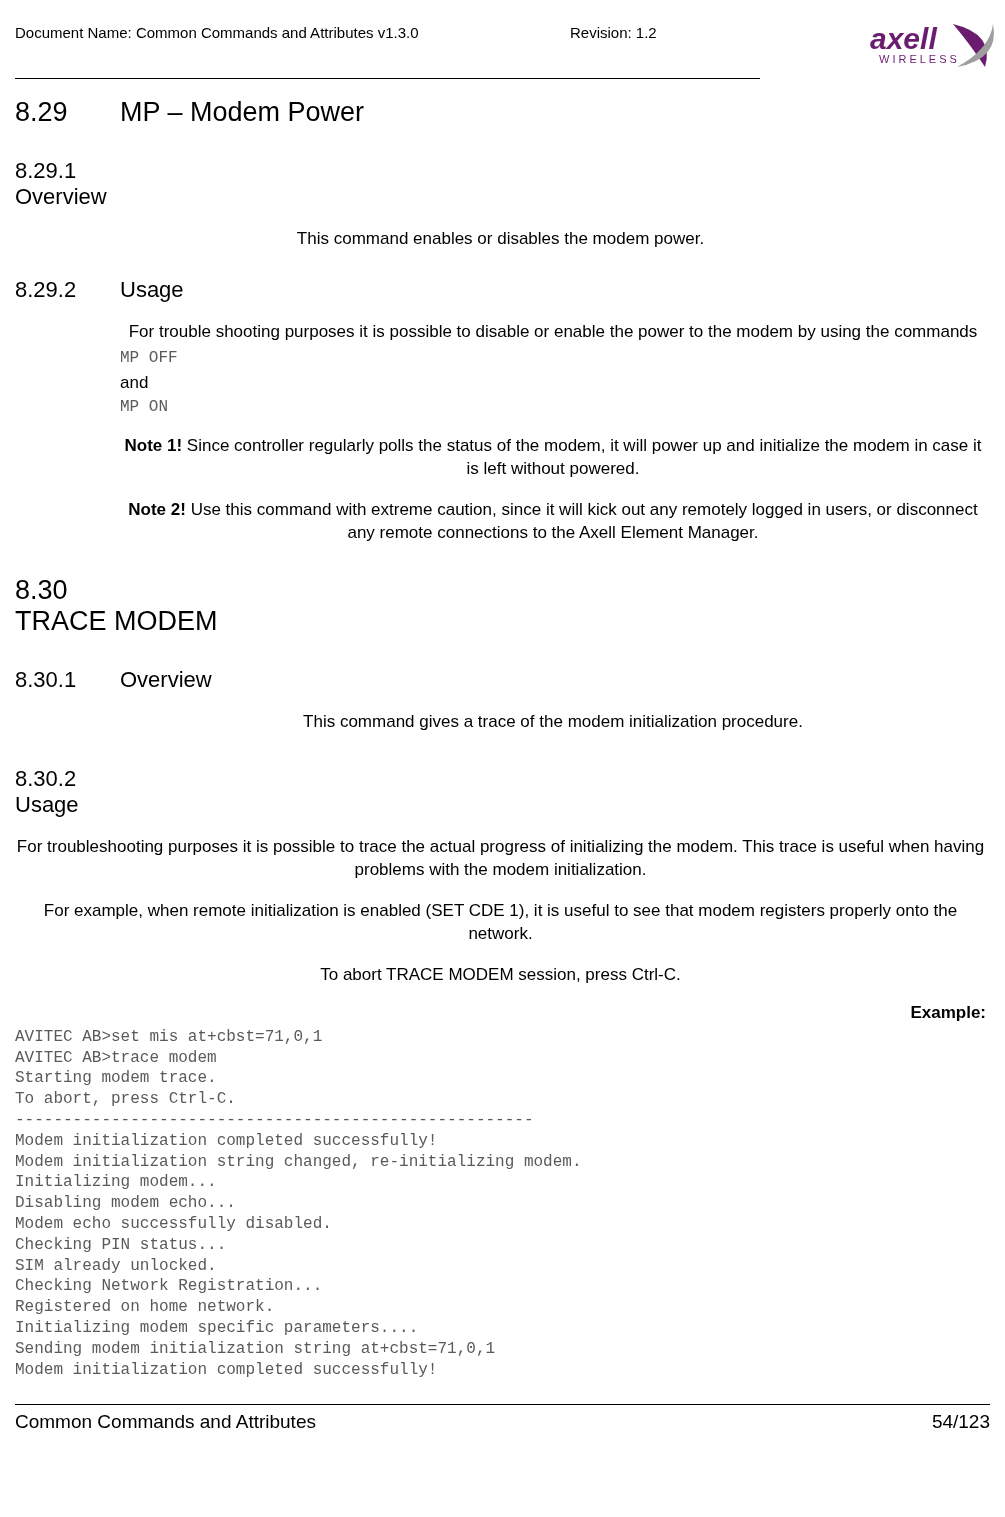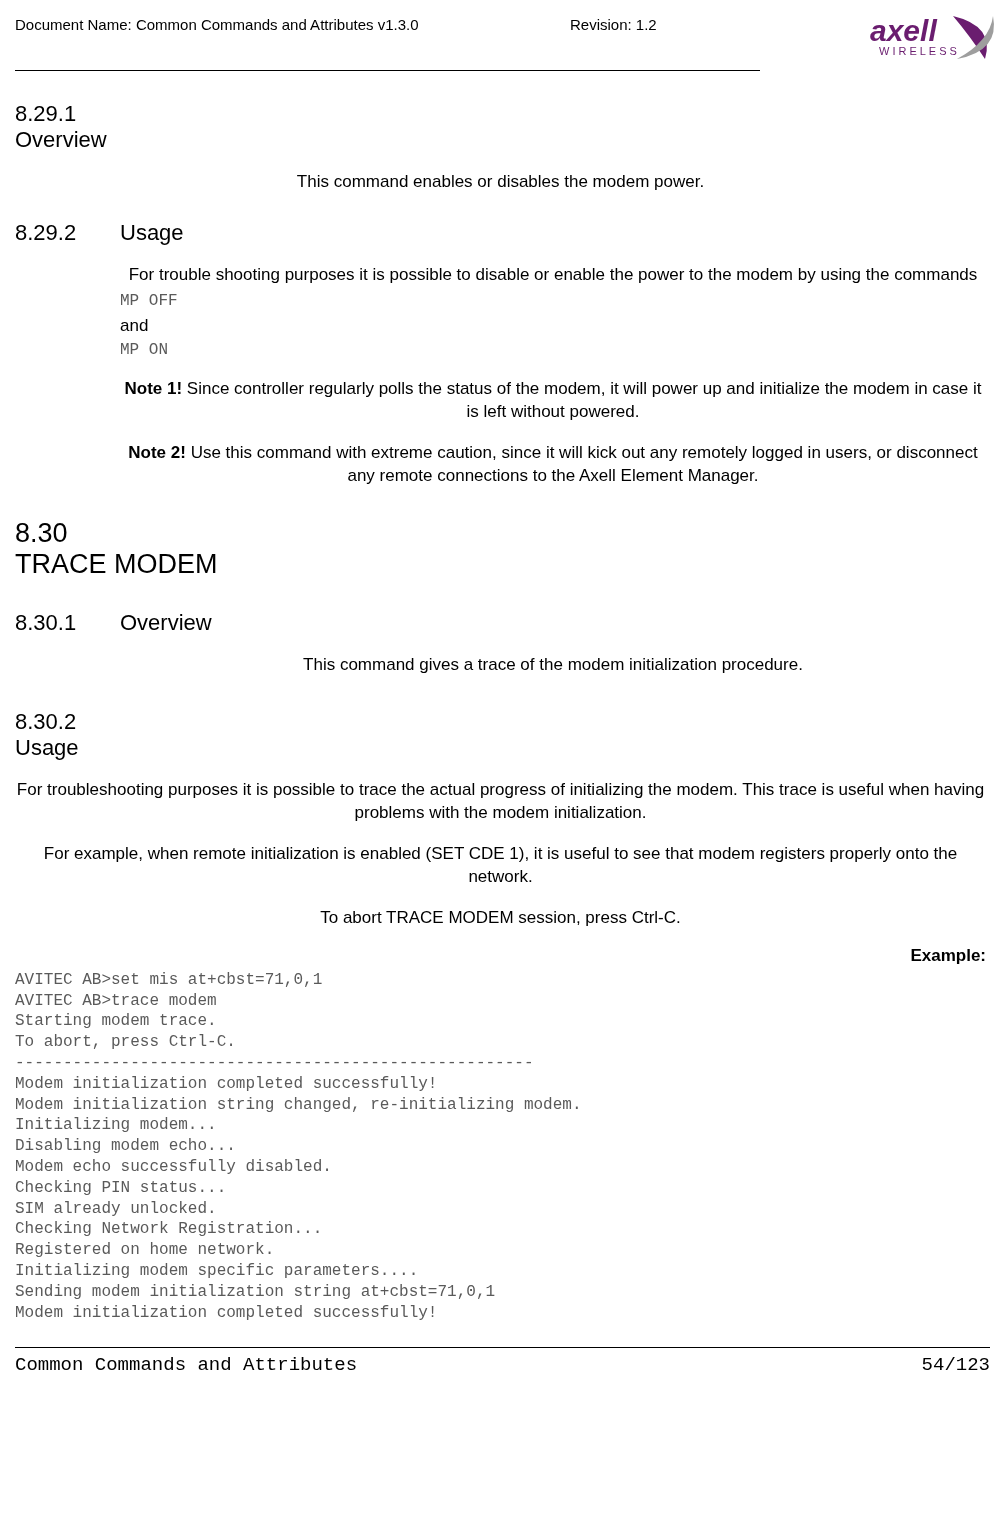--- a/index.html
+++ b/index.html
@@ -6,21 +6,21 @@
     font-family: Verdana, Geneva, sans-serif;
     font-size: 17px;
     color: #000;
     margin: 0;
     padding: 0;
     background: #fff;
   }
   .page {
     width: 1005px;
     min-height: 1517px;
-    padding: 16px 15px 10px 15px;
+    padding: 24px 15px 10px 15px;
     box-sizing: border-box;
     position: relative;
   }
   .header-row {
     display: flex;
     align-items: flex-start;
     font-size: 15px;
     padding-bottom: 4px;
     position: relative;
     height: 50px;
@@ -85,21 +85,20 @@
   .footer-rule {
     border: none;
     border-top: 1px solid #000;
     margin: 24px 0 6px 0;
     width: 100%;
   }
   .footer-row {
     display: flex;
     justify-content: space-between;
     font-size: 19px;
-    font-family: Liberation Mono, monospace;
   }
 </style>
 </head>
 <body>
 
 <div class="page">
 
   <div class="header-row">
     <div class="header-left">Document Name: Common Commands and Attributes v1.3.0</div>
     <div class="header-mid">Revision: 1.2</div>
@@ -107,20 +106,26 @@
       <svg width="230" height="55" viewBox="0 0 230 55">
         <text x="95" y="30" font-family="Arial" font-size="30" fill="#6a1d6f" font-style="italic" font-weight="bold">axell</text>
         <text x="104" y="44" font-family="Arial" font-size="11" fill="#6a1d6f" letter-spacing="3">WIRELESS</text>
         <path d="M 178 5 Q 220 15 210 48 Q 195 25 178 5 Z" fill="#6a1d6f"></path>
         <path d="M 182 48 Q 225 40 218 5 Q 215 30 182 48 Z" fill="#9e9e9e"></path>
       </svg>
     </div>
   </div>
   <hr class="hr-top">
 
+  <div class="section">
+    <div class="num-col h1-num">8.29</div>
+    <div class="body-col">
+        <h1>MP – Modem Power</h1>
+      </div>
+  </div>
 
   <div class="section" style="margin-top:30px;flex-direction:column;">
     <div class="num-col h2-num">8.29.1</div>
     <div class="body-col">
       <h2>Overview</h2>
       <p class="para">This command enables or disables the modem power.</p>
     </div>
   </div>
 
   <div class="section" style="margin-top:26px;">

